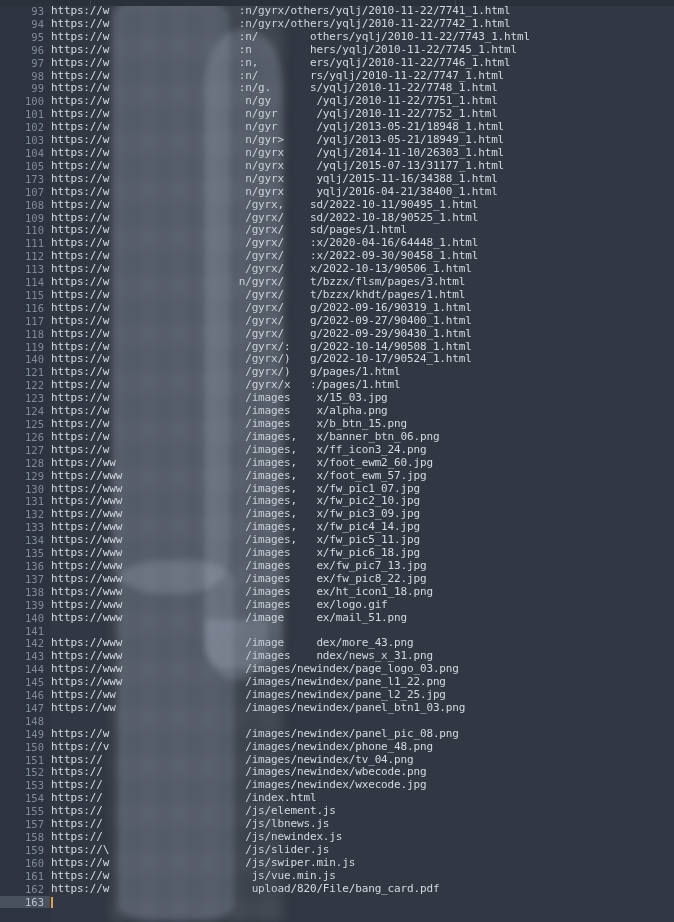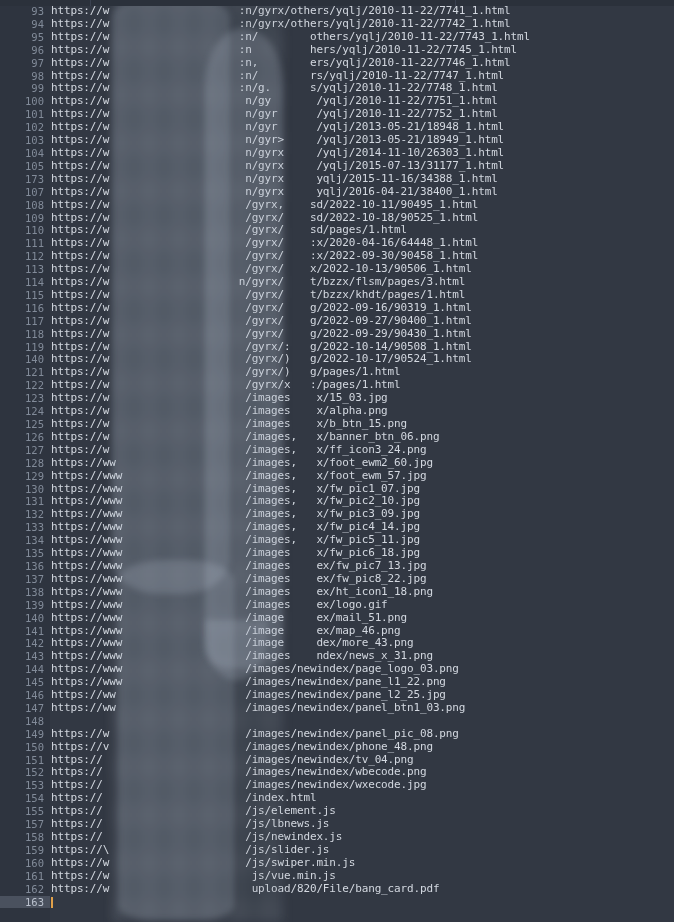--- a/index.html
+++ b/index.html
@@ -213,21 +213,21 @@
         <div class="line"><span class="ln">131</span><span class="code">https://www                   /images,   x/fw_pic2_10.jpg</span></div>
         <div class="line"><span class="ln">132</span><span class="code">https://www                   /images,   x/fw_pic3_09.jpg</span></div>
         <div class="line"><span class="ln">133</span><span class="code">https://www                   /images,   x/fw_pic4_14.jpg</span></div>
         <div class="line"><span class="ln">134</span><span class="code">https://www                   /images,   x/fw_pic5_11.jpg</span></div>
         <div class="line"><span class="ln">135</span><span class="code">https://www                   /images    x/fw_pic6_18.jpg</span></div>
         <div class="line"><span class="ln">136</span><span class="code">https://www                   /images    ex/fw_pic7_13.jpg</span></div>
         <div class="line"><span class="ln">137</span><span class="code">https://www                   /images    ex/fw_pic8_22.jpg</span></div>
         <div class="line"><span class="ln">138</span><span class="code">https://www                   /images    ex/ht_icon1_18.png</span></div>
         <div class="line"><span class="ln">139</span><span class="code">https://www                   /images    ex/logo.gif</span></div>
         <div class="line"><span class="ln">140</span><span class="code">https://www                   /image     ex/mail_51.png</span></div>
-        <div class="line"><span class="ln">141</span><span class="code">https://www                   /image     ex/map_46.png</span></div>
+        <div class="line"><span class="ln">141</span></div>
         <div class="line"><span class="ln">142</span><span class="code">https://www                   /image     dex/more_43.png</span></div>
         <div class="line"><span class="ln">143</span><span class="code">https://www                   /images    ndex/news_x_31.png</span></div>
         <div class="line"><span class="ln">144</span><span class="code">https://www                   /images/newindex/page_logo_03.png</span></div>
         <div class="line"><span class="ln">145</span><span class="code">https://www                   /images/newindex/pane_l1_22.png</span></div>
         <div class="line"><span class="ln">146</span><span class="code">https://ww                    /images/newindex/pane_l2_25.jpg</span></div>
         <div class="line"><span class="ln">147</span><span class="code">https://ww                    /images/newindex/panel_btn1_03.png</span></div>
         <div class="line"><span class="ln">148</span></div>
         <div class="line"><span class="ln">149</span><span class="code">https://w                     /images/newindex/panel_pic_08.png</span></div>
         <div class="line"><span class="ln">150</span><span class="code">https://v                     /images/newindex/phone_48.png</span></div>
         <div class="line"><span class="ln">151</span><span class="code">https://                      /images/newindex/tv_04.png</span></div>

